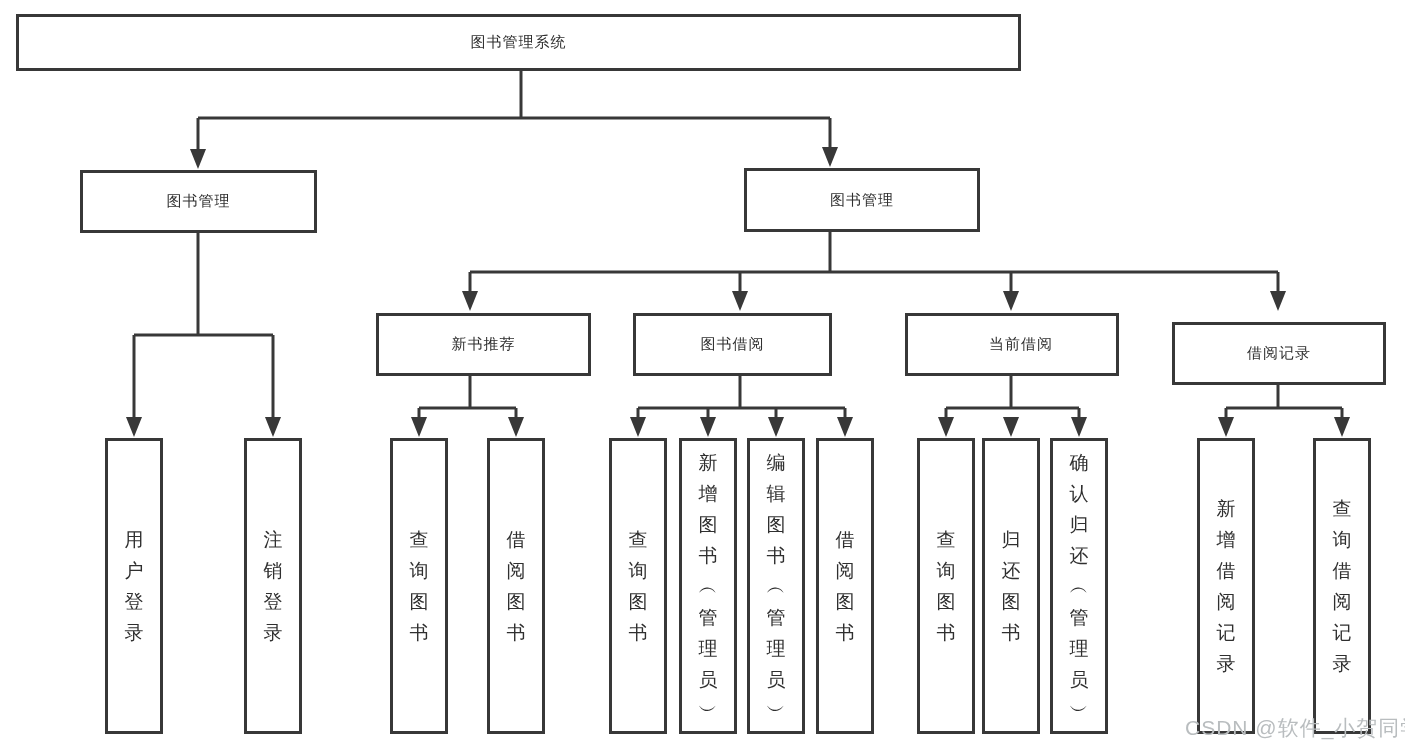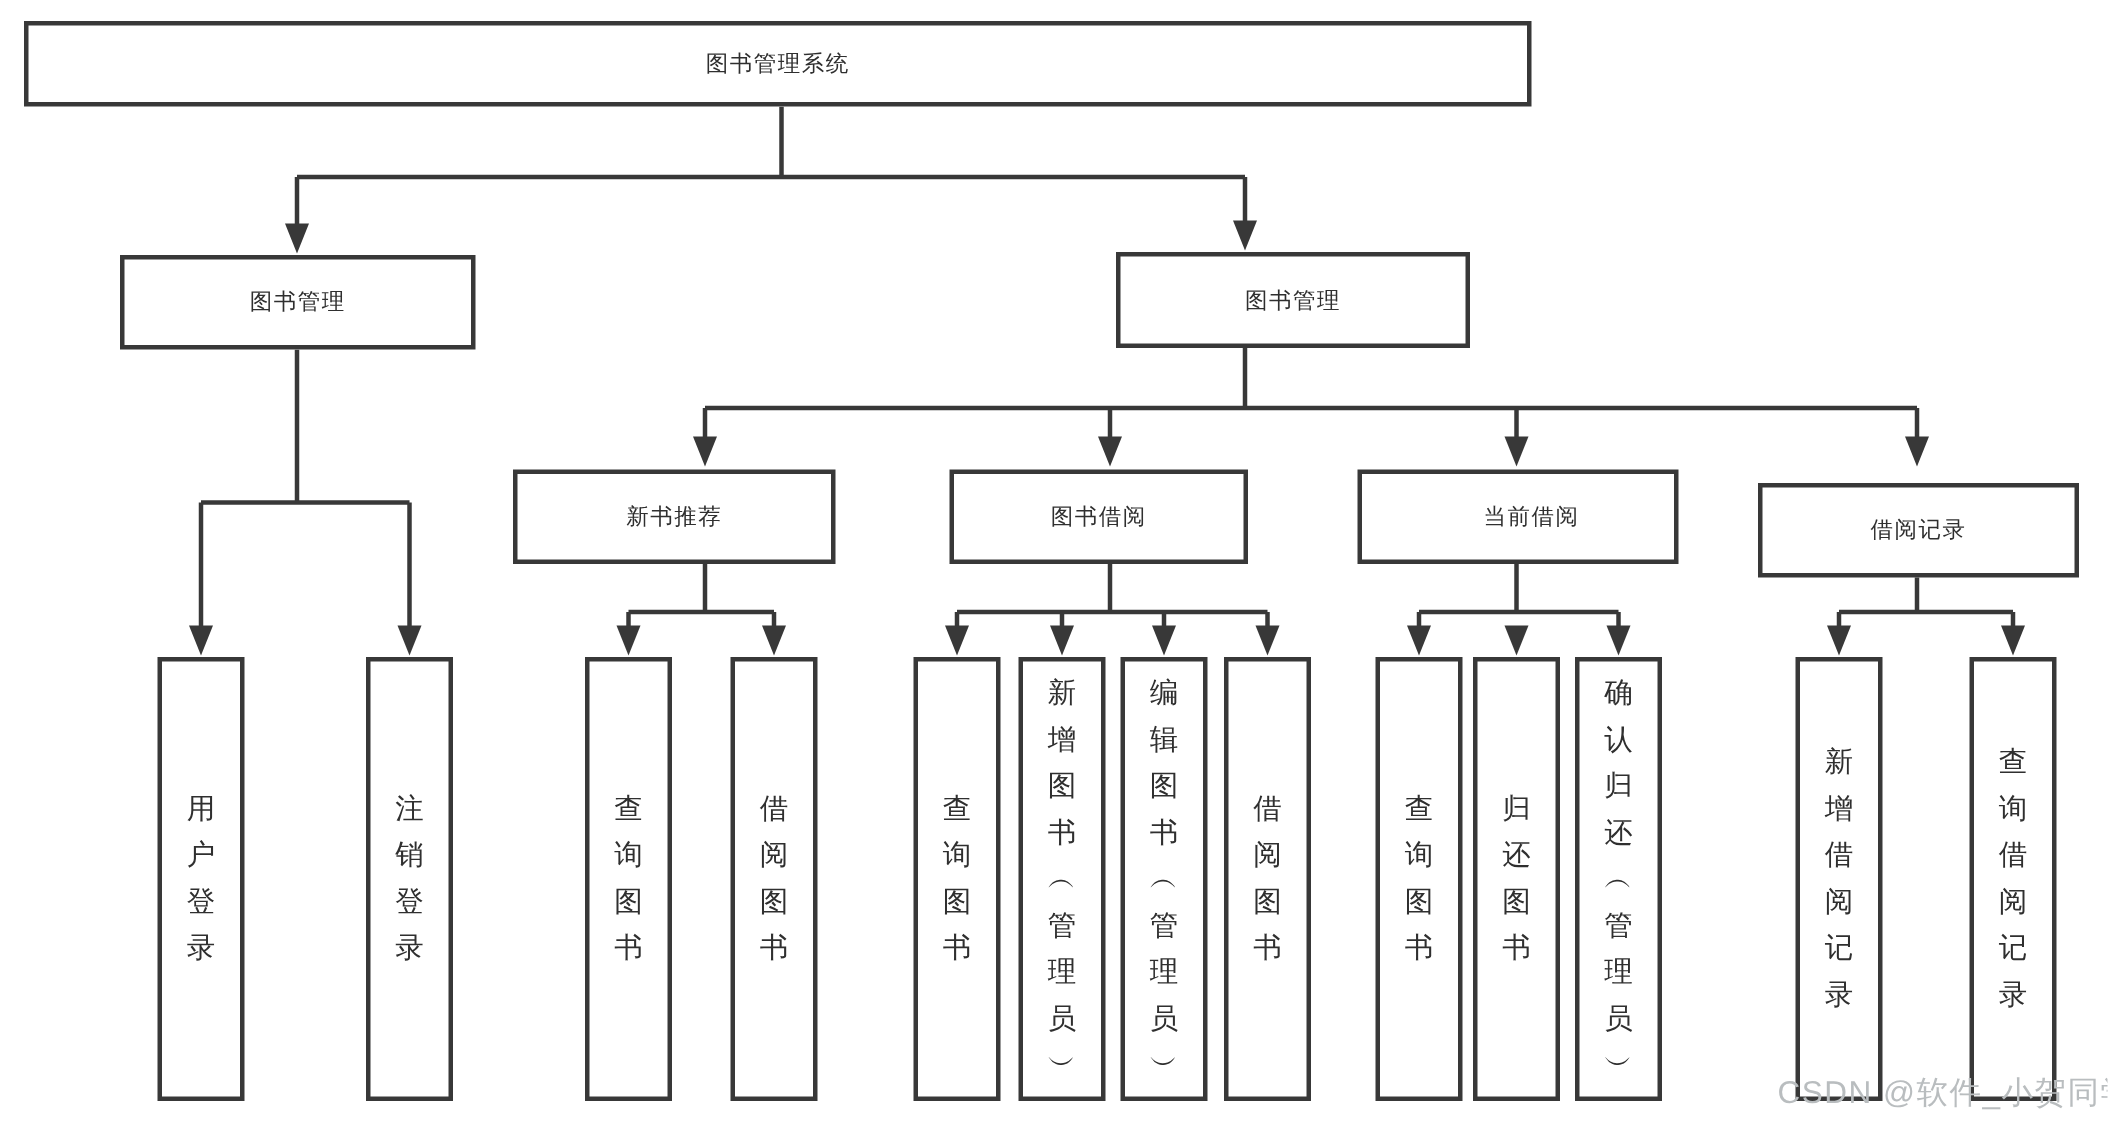--- a/index.html
+++ b/index.html
@@ -126,21 +126,21 @@
     <span>图书管理系统</span>
   </div>
 
   <div class="node" style="left:80px; top:170px; width:237px; height:63px;">
     <span>图书管理</span>
   </div>
   <div class="node" style="left:744px; top:168px; width:236px; height:64px;">
     <span>图书管理</span>
   </div>
 
-  <div class="node" style="left:342px; top:313px; width:215px; height:63px;">
+  <div class="node" style="left:376px; top:313px; width:215px; height:63px;">
     <span>新书推荐</span>
   </div>
   <div class="node" style="left:633px; top:313px; width:199px; height:63px;">
     <span>图书借阅</span>
   </div>
   <div class="node" style="left:905px; top:313px; width:214px; height:63px;padding-left:18px;">
     <span>当前借阅</span>
   </div>
   <div class="node" style="left:1172px; top:322px; width:214px; height:63px;">
     <span>借阅记录</span>

